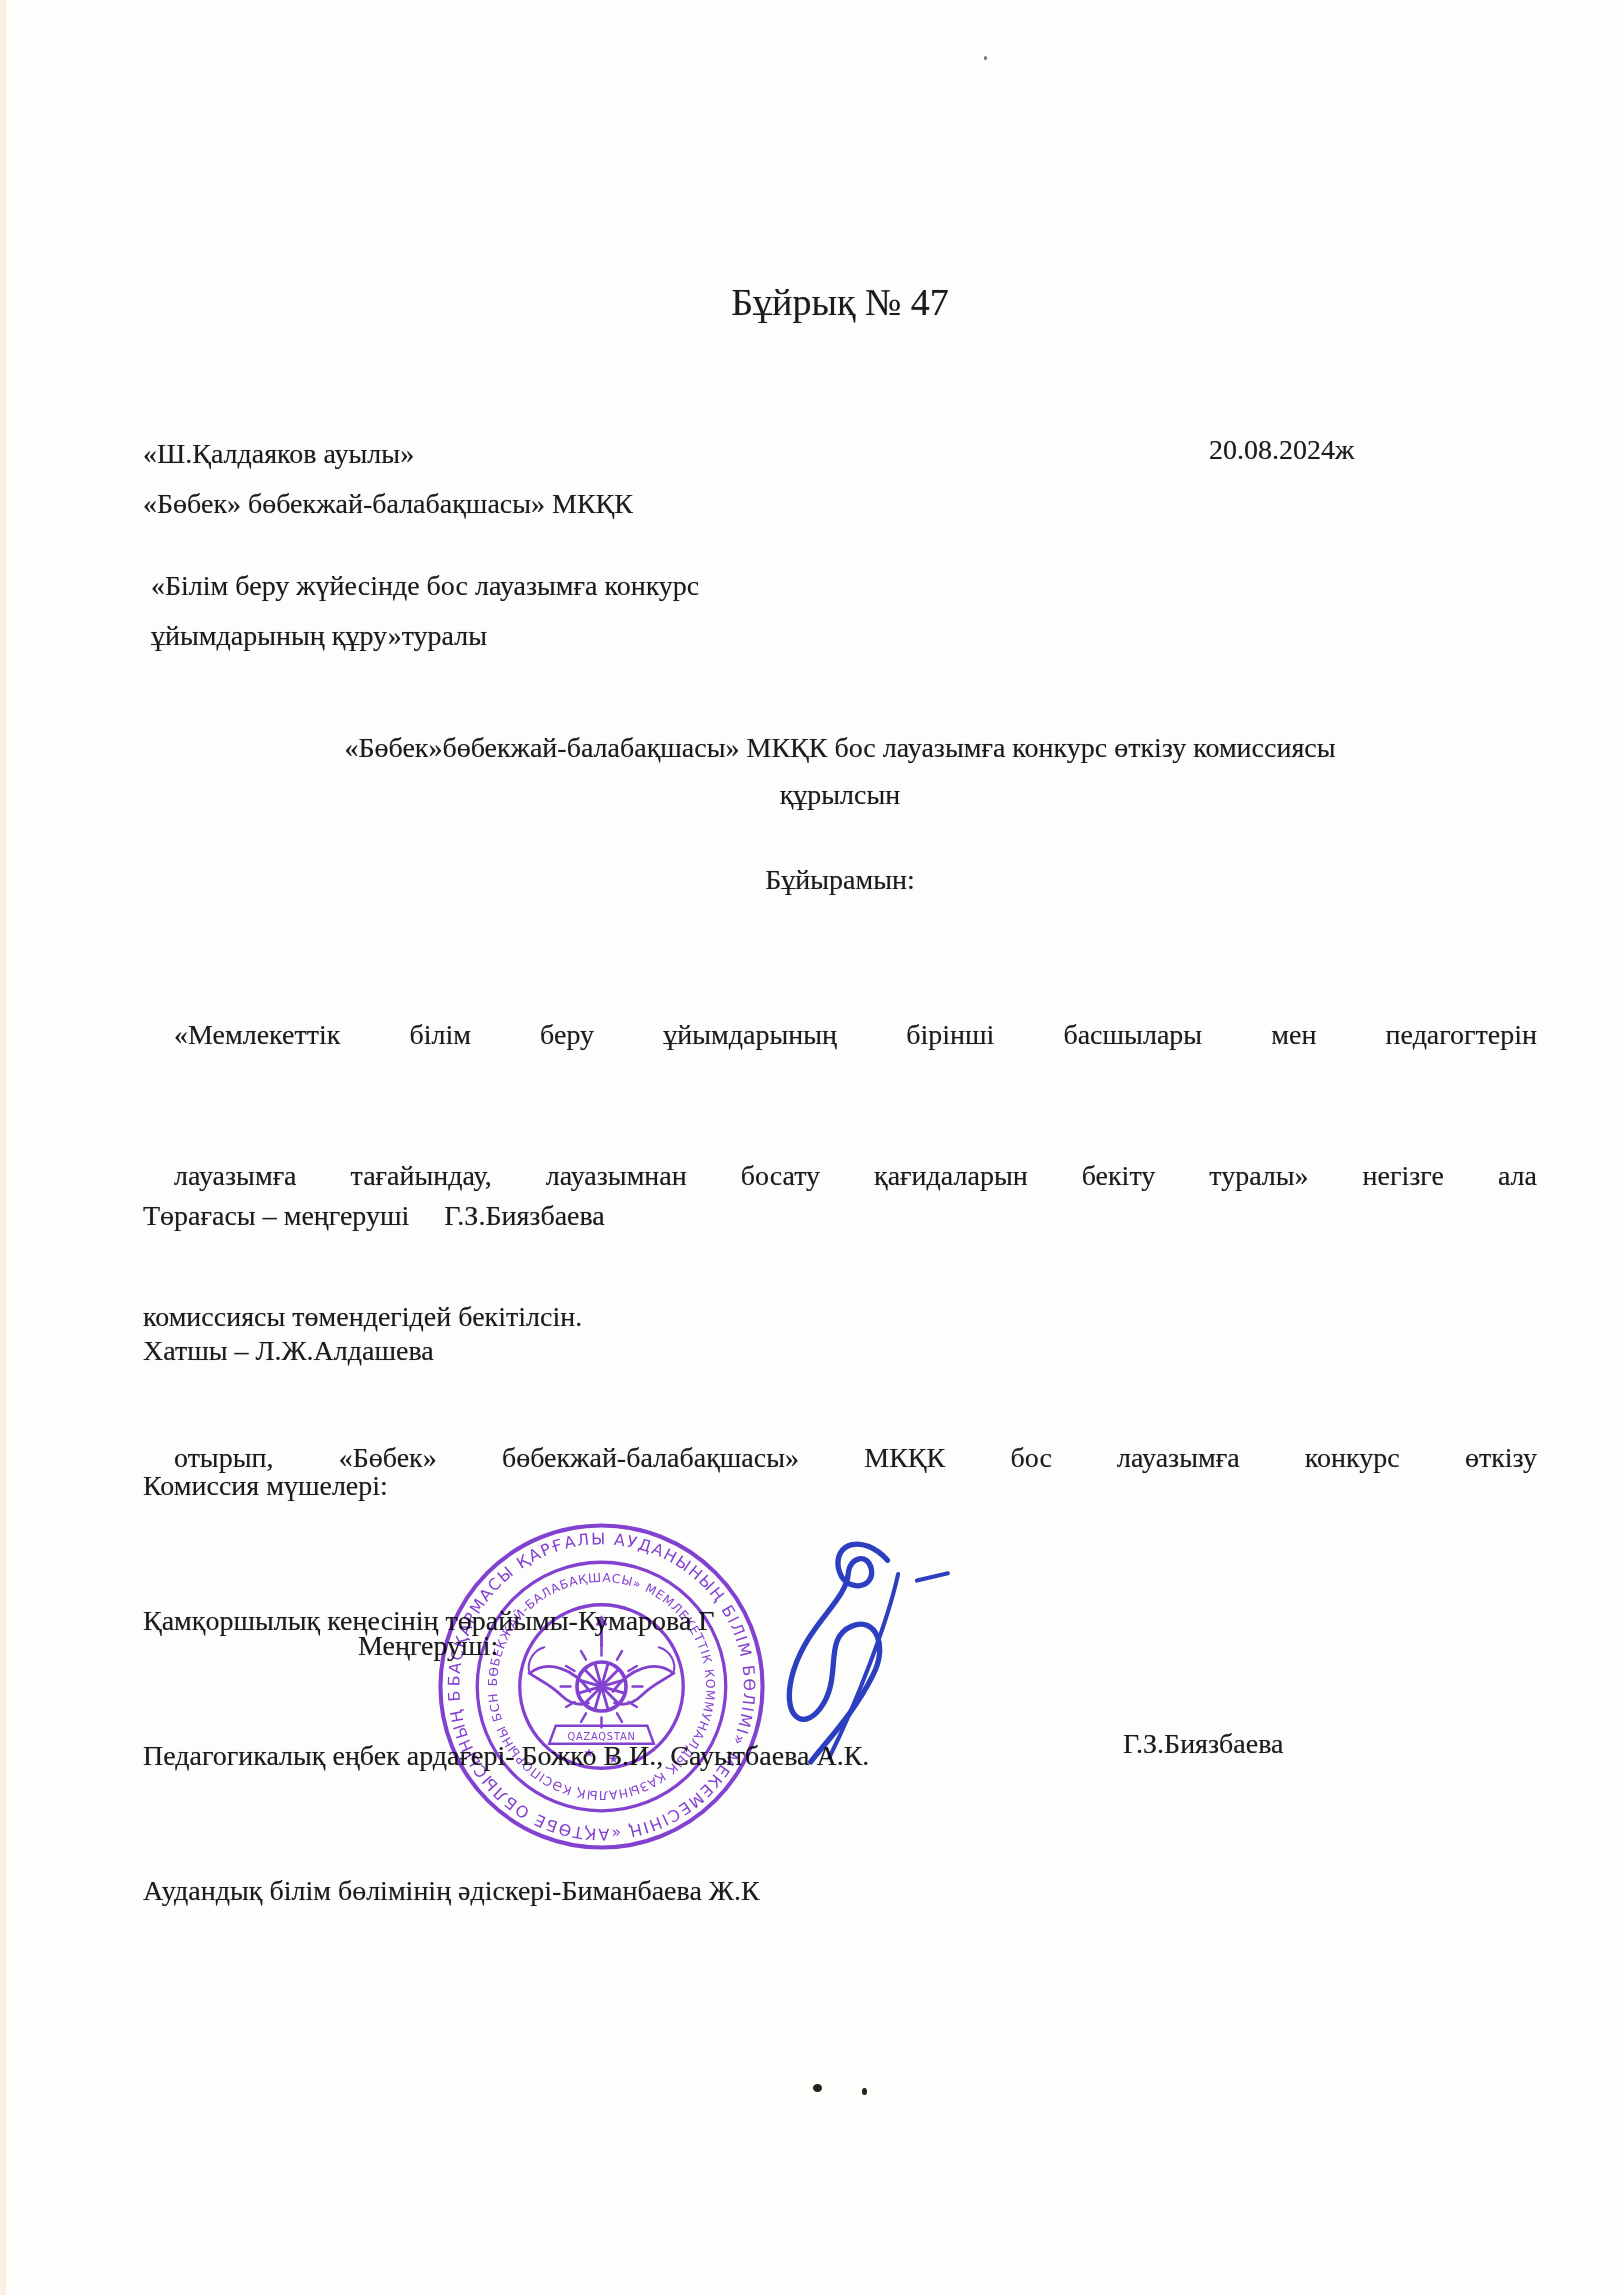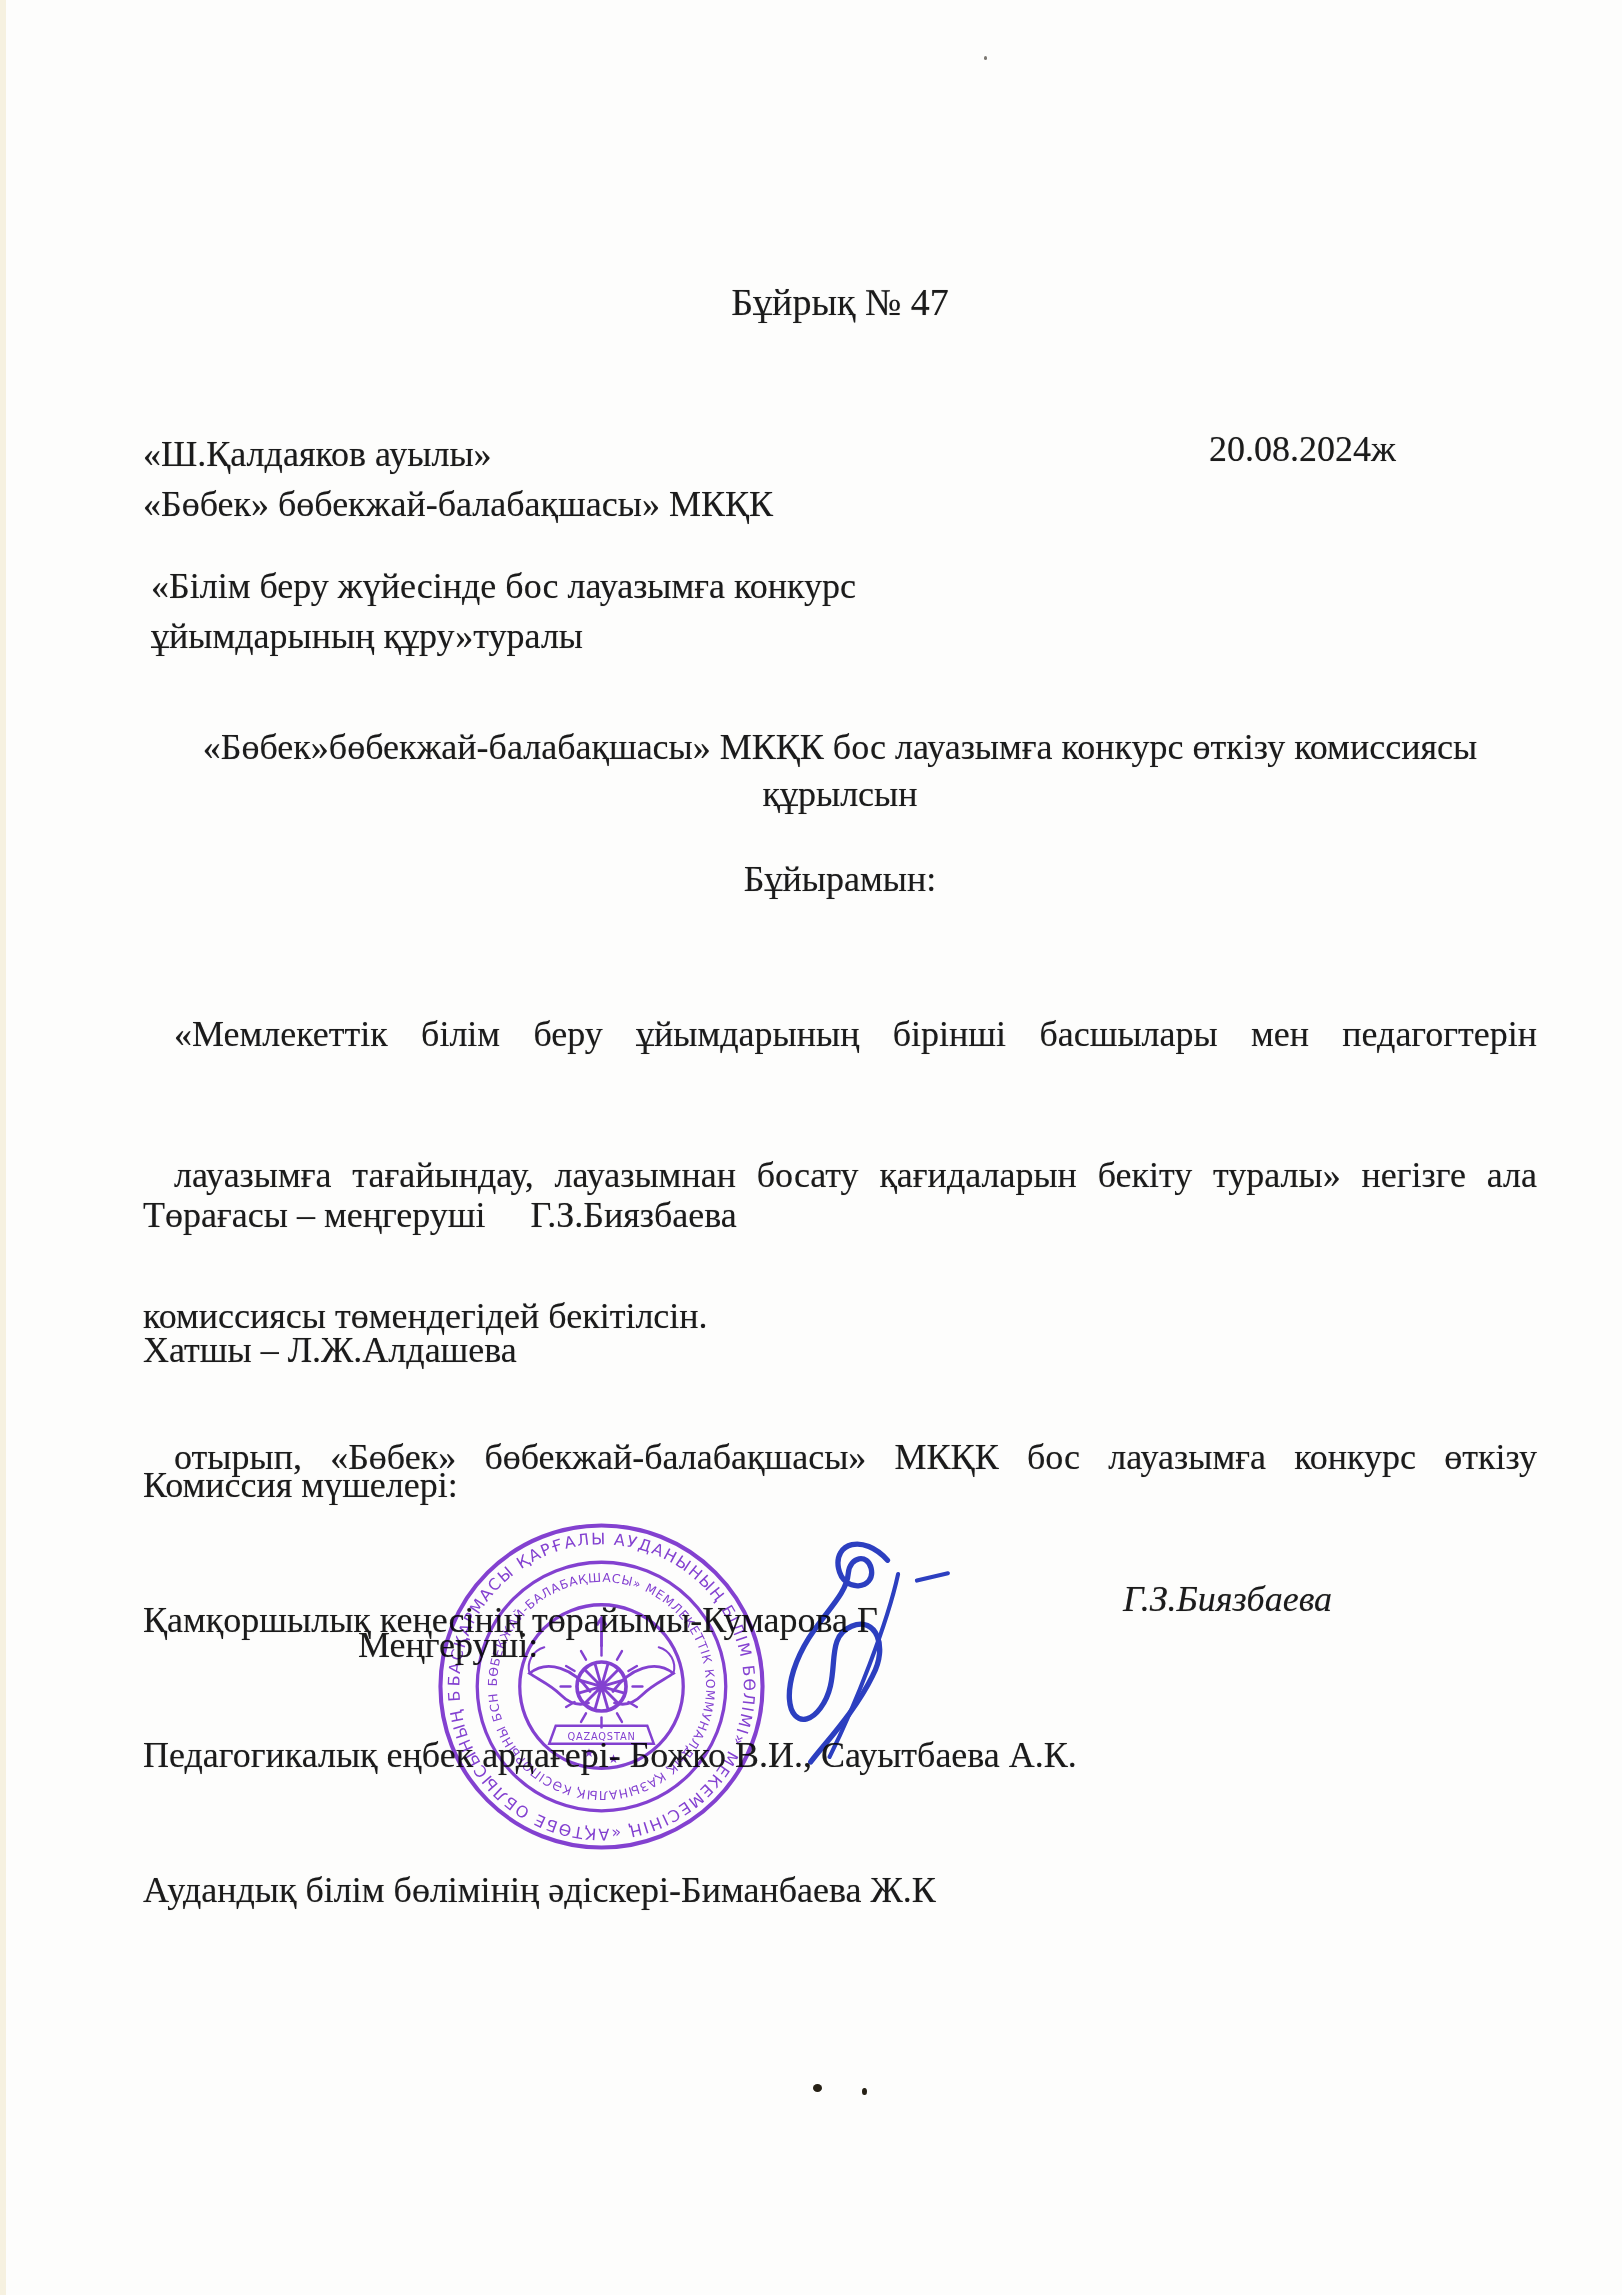--- a/index.html
+++ b/index.html
@@ -7,41 +7,41 @@
     position:relative;
     width:1622px;height:2295px;
     background:#fdfdfc;
     overflow:hidden;
     font-family:"Liberation Serif","DejaVu Serif",serif;
     color:#1b1b1b;
   }
   .page *{box-sizing:border-box;}
   .txt{
     position:absolute;
-    font-size:36px;
+    font-size:28px;
     line-height:47px;
     color:#1b1b1b;
     text-shadow:0 0 0.8px rgba(25,25,25,.45);
     white-space:pre;
   }
   .col{left:143px;width:1394px;}
   .center{text-align:center;margin-top:28px;}
   .title{font-size:38px;top:251px;}
   .org-block{top:429px;line-height:50px;}
   .date{left:1209px;top:426px;}
   .subject-block{top:561px;line-height:50px;margin-left:8px;}
   .res1{top:696px;}
   .res2{top:743px;}
   .decree{top:828px;}
   .body-block{top:917px;}
   .body-line{height:47px;line-height:47px;white-space:nowrap;}
   .body-line.fill{text-align:justify;text-align-last:justify;margin-left:31px;}
   .list-block{top:1103px;line-height:45px;}
   .sig-role{left:358px;top:1622px;white-space:nowrap;}
-  .sig-name{left:1123px;top:1576px;white-space:nowrap;font-style:italic;}
+  .sig-name{left:1123px;top:1720px;white-space:nowrap;}
   .stamp-svg{position:absolute;left:438px;top:1523px;mix-blend-mode:multiply;opacity:.92;}
   .sign-svg{position:absolute;left:765px;top:1523px;mix-blend-mode:multiply;}
   .speck{position:absolute;border-radius:50%;background:#262015;}
   .speck.s1{left:813px;top:2084px;width:9px;height:8.2px;}
   .speck.s2{left:862px;top:2088px;width:4.9px;height:7.4px;}
   .speck.s3{left:984px;top:56px;width:3.3px;height:4.1px;opacity:.6;}
   .edge-tint{position:absolute;left:0;top:0;width:5.7px;height:100%;background:#f6f1e0;}
 </style>
 </head>
 <body>

